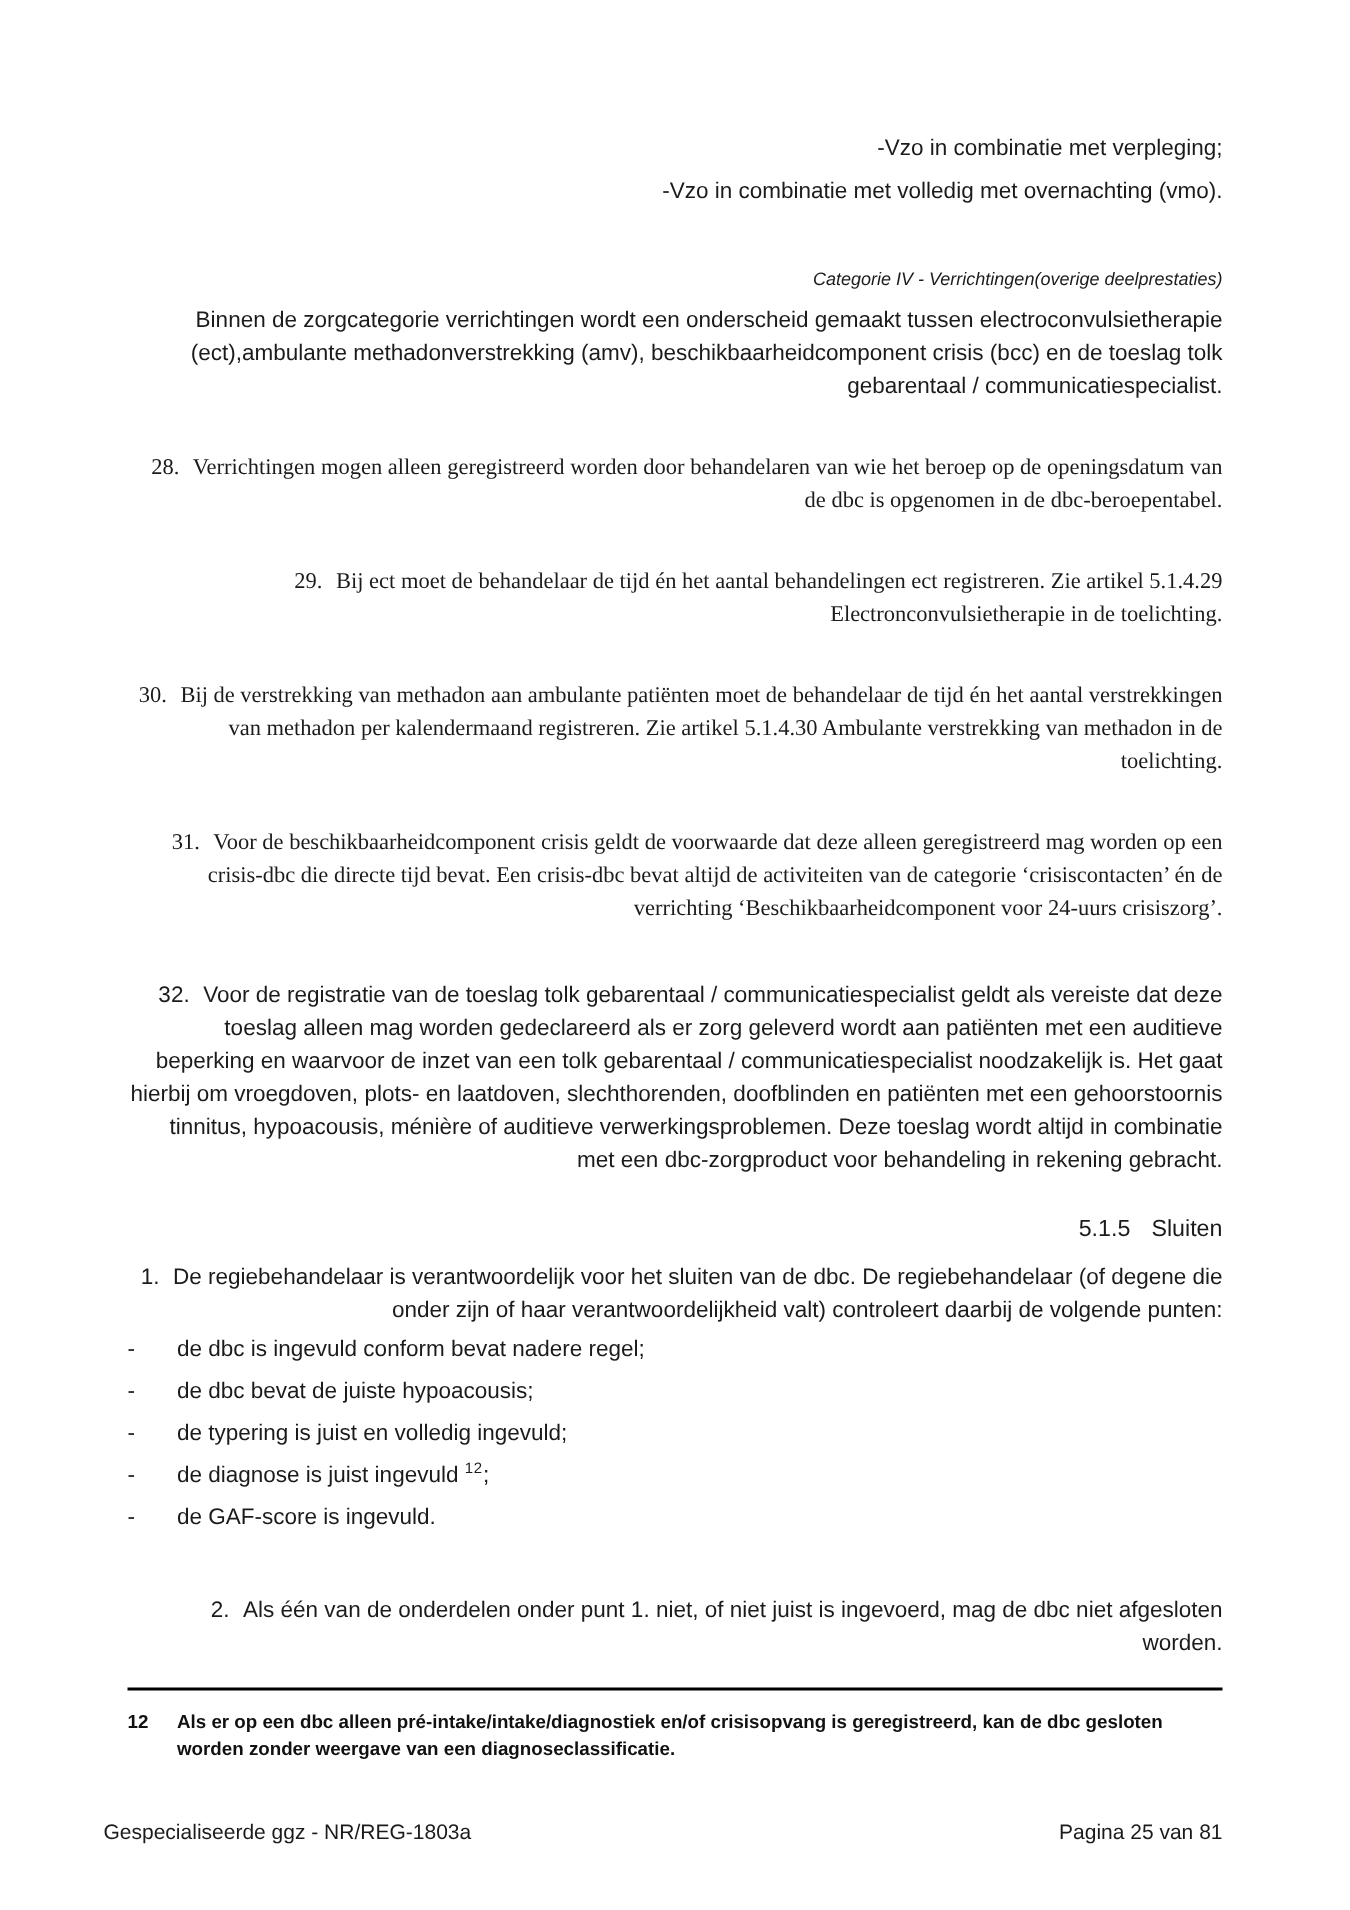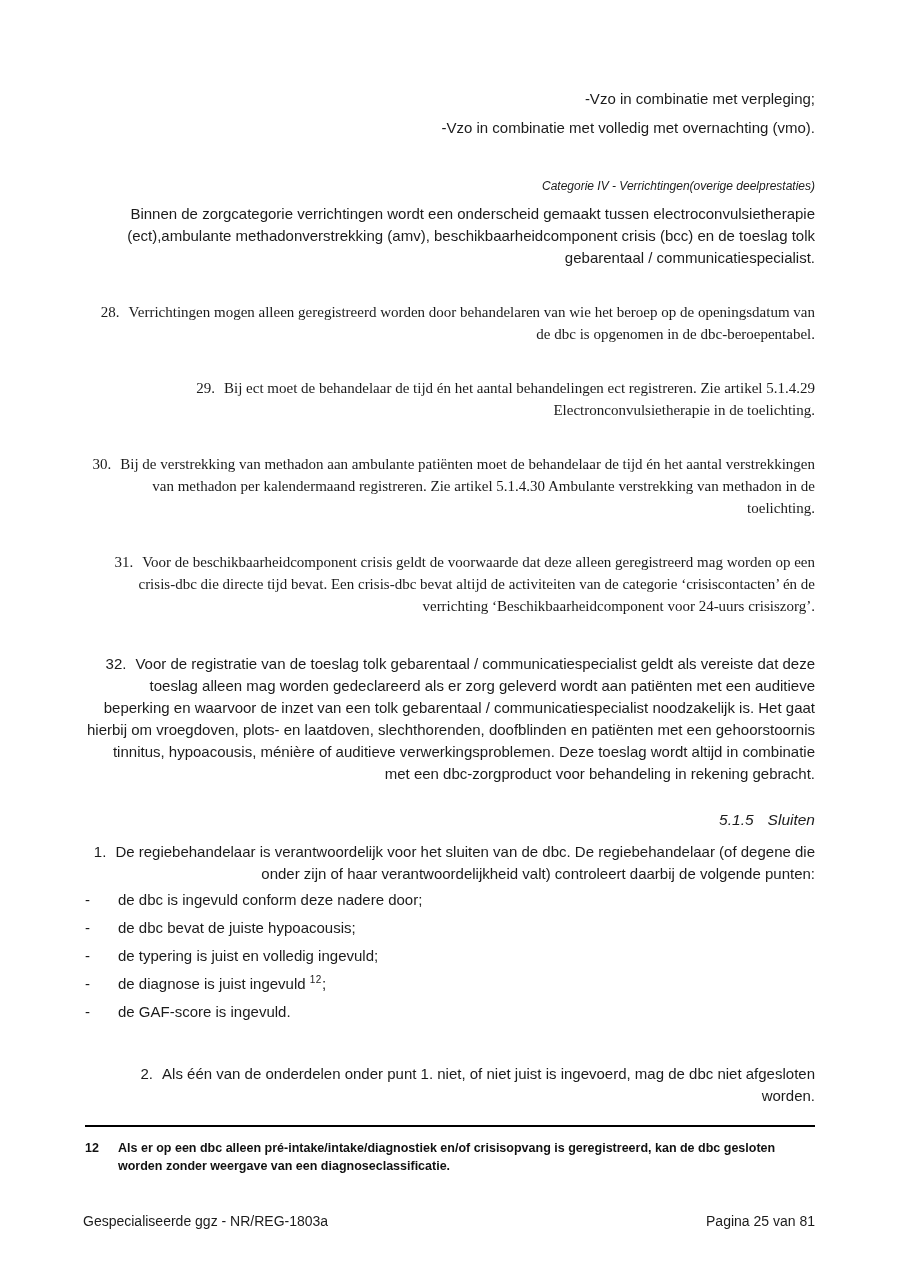--- a/index.html
+++ b/index.html
@@ -41,21 +41,20 @@
 
   .numbered-item { }
   .numbered-item .item-number { margin-right: 9px; }
   .mt-item { margin-top: 32px; font-family: Liberation Serif, serif; }
   .mt-item-lg { margin-top: 36px; }
 
   .section-heading {
     font-size: 15.5px;
     line-height: 22px;
     margin-top: 24px;
-    font-style: italic;
   }
   .section-heading .heading-number { margin-right: 14px; }
 
   .item-first { margin-top: 10px; }
 
   .bullet-list { margin-top: 4px; }
   .bullet-row {
     display: flex;
     margin-top: 6px;
   }
@@ -86,21 +85,21 @@
     line-height: 17.5px;
     font-weight: 600;
     color: #111111;
   }
   .footnote-number {
     width: 33px;
     flex: 0 0 33px;
   }
   .page-footer {
     position: absolute;
-    left: 83px;
+    left: 69px;
     right: 85px;
     top: 1212px;
     display: flex;
     justify-content: space-between;
     font-size: 14px;
     line-height: 19px;
     color: #1b1b1b;
   }
 </style>
 </head>
@@ -125,21 +124,21 @@
 
   <p class="body-text numbered-item mt-item-lg"><span class="item-number">32.</span><span>Voor de registratie van de toeslag tolk gebarentaal / communicatiespecialist geldt als vereiste dat deze toeslag alleen mag worden gedeclareerd als er zorg geleverd wordt aan patiënten met een auditieve beperking en waarvoor de inzet van een tolk gebarentaal / communicatiespecialist noodzakelijk is. Het gaat hierbij om vroegdoven, plots- en laatdoven, slechthorenden, doofblinden en patiënten met een gehoorstoornis tinnitus, hypoacousis, ménière of auditieve verwerkingsproblemen. Deze toeslag wordt altijd in combinatie met een dbc-zorgproduct voor behandeling in rekening gebracht.</span></p>
 
   <h2 class="section-heading"><span class="heading-number">5.1.5</span><span>Sluiten</span></h2>
 
   <p class="body-text numbered-item item-first"><span class="item-number">1.</span><span>De regiebehandelaar is verantwoordelijk voor het sluiten van de dbc. De regiebehandelaar (of degene die onder zijn of haar verantwoordelijkheid valt) controleert daarbij de volgende punten:</span></p>
 
   <div class="bullet-list">
     <div class="body-text bullet-row">
       <span class="bullet-marker">-</span>
-      <span class="bullet-text"><span>de dbc is ingevuld conform deze nadere door;</span><sup></sup><span></span></span>
+      <span class="bullet-text"><span>de dbc is ingevuld conform bevat nadere regel;</span><sup></sup><span></span></span>
     </div>
     <div class="body-text bullet-row">
       <span class="bullet-marker">-</span>
       <span class="bullet-text"><span>de dbc bevat de juiste hypoacousis;</span><sup></sup><span></span></span>
     </div>
     <div class="body-text bullet-row">
       <span class="bullet-marker">-</span>
       <span class="bullet-text"><span>de typering is juist en volledig ingevuld;</span><sup></sup><span></span></span>
     </div>
     <div class="body-text bullet-row">

